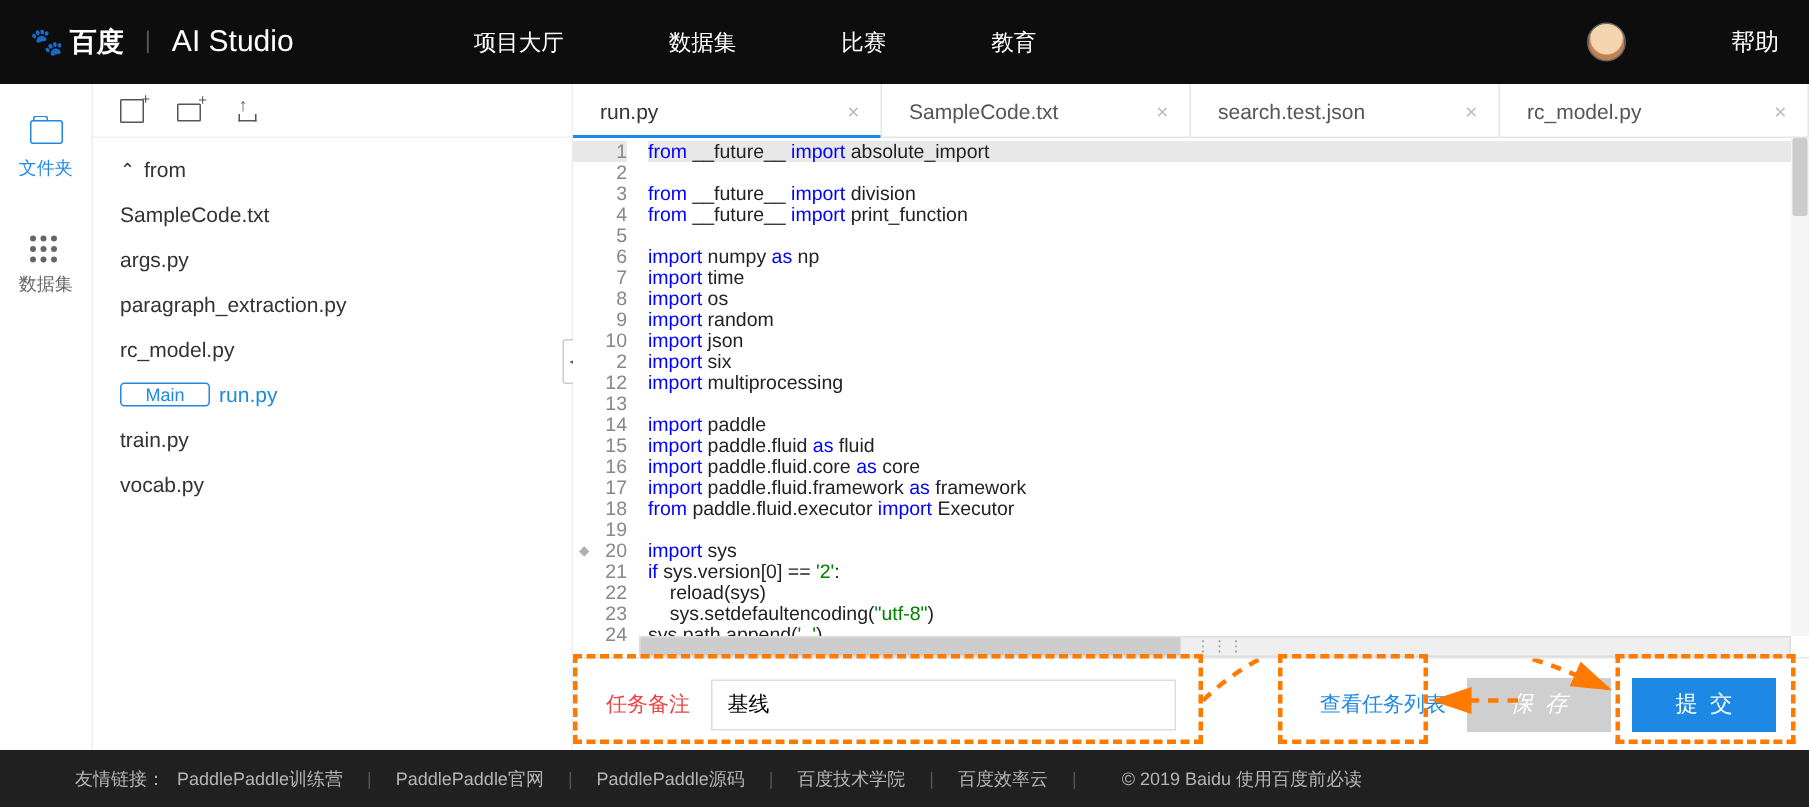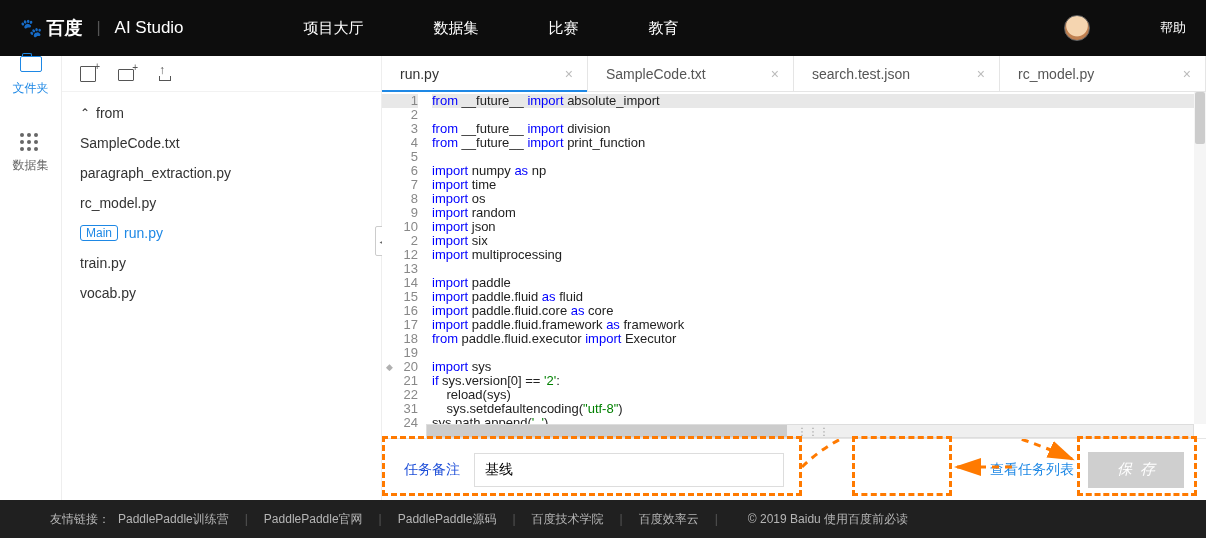--- a/index.html
+++ b/index.html
@@ -4,32 +4,32 @@
 <style>
 * { margin:0; padding:0; box-sizing:border-box; font-family:"Microsoft YaHei","PingFang SC",Arial,sans-serif; }
 body { width:1206px; height:538px; background:#fff; overflow:hidden; position:relative; }
 
 
 .topnav { height:56px; background:#0d0d0d; display:flex; align-items:center; color:#fff; padding:0 20px; }
 .logo-area { display:flex; align-items:center; gap:6px; }
 .baidu-logo { font-size:18px; font-weight:bold; display:flex; align-items:center; gap:4px; }
 .paw { font-size:18px; }
 .logo-sep { color:#555; margin:0 8px; }
-.logo-text { font-size:17px; }
+.logo-text { font-size:20px; }
 .nav-items { display:flex; gap:70px; margin-left:120px; }
 .nav-item { font-size:15px; color:#fff; cursor:pointer; }
 .topnav-right { margin-left:auto; display:flex; align-items:center; gap:70px; }
 .avatar-img { width:26px; height:26px; border-radius:50%; background:radial-gradient(circle at 50% 40%, #f5d5b0 55%, #c08050 60%); border:1px solid #666; cursor:pointer; }
-.help-link { font-size:13px; color:#fff; cursor:pointer; }
+.help-link { font-size:16px; color:#fff; cursor:pointer; }
 
 
 .workspace { position:absolute; top:56px; left:0; right:0; bottom:38px; display:flex; }
 
 
-.vrail { width:62px; background:#fff; border-right:1px solid #eee; display:flex; flex-direction:column; gap:36px; }
+.vrail { width:62px; background:#fff; border-right:1px solid #eee; display:flex; flex-direction:column; padding-top:24px; gap:36px; }
 .rail-item { display:flex; flex-direction:column; align-items:center; gap:6px; cursor:pointer; }
 .rail-icon { width:22px; height:18px; }
 .rail-label { font-size:12px; color:#1e88e5; }
 .rail-label.gray { color:#666; }
 .folder-icon { width:22px; height:16px; border:1.5px solid #1e88e5; border-radius:2px; position:relative; }
 .folder-icon::before { content:""; position:absolute; top:-4px; left:1px; width:8px; height:3px; border:1.5px solid #1e88e5; border-bottom:none; border-radius:2px 2px 0 0; }
 .dataset-icon { display:grid; grid-template-columns:repeat(3,4px); grid-template-rows:repeat(3,4px); gap:3px; }
 .dataset-icon span { width:4px; height:4px; border-radius:50%; background:#666; }
 
 
@@ -40,21 +40,21 @@
 .newfile-icon::after { content:"+"; position:absolute; top:-6px; right:-5px; font-size:10px; color:#555; }
 .newfolder-icon { width:16px; height:12px; border:1.2px solid #555; border-radius:1px; margin-top:2px; }
 .newfolder-icon::after { content:"+"; position:absolute; top:-8px; right:-5px; font-size:10px; color:#555; }
 .upload-icon::before { content:""; position:absolute; left:3px; top:10px; width:10px; height:4px; border:1.2px solid #555; border-top:none; }
 .upload-icon::after { content:"↑"; position:absolute; left:3px; top:-3px; font-size:12px; color:#555; }
 
 .filetree { padding:6px 0 0 14px; font-size:14px; color:#333; overflow:auto; flex:1; }
 .tree-row { height:30px; display:flex; align-items:center; cursor:pointer; padding-left:4px; }
 .tree-child { padding-left:4px; }
 .chev { display:inline-block; width:10px; text-align:center; margin-right:6px; color:#333; font-size:12px; }
-.main-badge { display:inline-block; border:1px solid #1e88e5; color:#1e88e5; font-size:12px; border-radius:3px; padding:0 5px; margin-right:6px; }
+.main-badge { display:inline-block; border:1px solid #1e88e5; color:#1e88e5; font-size:12px; border-radius:3px; padding:0 16px; margin-right:6px; }
 .active-file { color:#1e88e5; }
 
 
 .editor-col { flex:1; display:flex; flex-direction:column; position:relative; }
 .tabs { height:36px; display:flex; border-bottom:1px solid #e5e5e5; }
 .tab { flex:1; display:flex; align-items:center; justify-content:space-between; padding:0 14px 0 18px; font-size:14px; color:#555; border-right:1px solid #e5e5e5; cursor:pointer; position:relative; }
 .tab.active { color:#333; }
 .tab.active::after { content:""; position:absolute; left:0; right:0; bottom:-1px; height:2px; background:#1e88e5; }
 .tab-close { color:#bbb; font-size:14px; cursor:pointer; }
 
@@ -70,21 +70,21 @@
 .str { color:#008000; }
 .fold-handle { position:absolute; left:-7px; top:170px; width:14px; height:30px; background:#fff; border:1px solid #ccc; border-radius:2px; display:flex; align-items:center; justify-content:center; font-size:10px; color:#666; cursor:pointer; }
 .hscroll { position:absolute; left:44px; right:12px; bottom:0; height:14px; background:#efefef; border:1px solid #ddd; }
 .hscroll .thumb { position:absolute; left:0; top:0; bottom:0; width:360px; background:#ccc; }
 .hscroll .dots { position:absolute; left:370px; top:0; font-size:10px; color:#999; letter-spacing:1px; }
 .vscroll { position:absolute; right:0; top:0; bottom:14px; width:12px; background:#f5f5f5; }
 .vscroll .thumb { position:absolute; left:1px; right:1px; top:0; height:52px; background:#ccc; border-radius:2px; }
 
 
 .actionbar { height:62px; border-top:1px solid #e5e5e5; display:flex; align-items:center; padding:0 22px; gap:14px; background:#fff; position:relative; }
-.task-label { font-size:14px; color:#1d4ed8; }
+.task-label { font-size:14px; color:#ef4444; }
 .task-input { width:310px; height:34px; border:1px solid #ddd; padding:0 10px; font-size:14px; }
 .spacer { flex:1; }
 .view-tasks { color:#1e88e5; font-size:14px; cursor:pointer; }
 .btn { width:96px; height:36px; border:none; font-size:15px; letter-spacing:8px; text-indent:8px; cursor:pointer; }
 .btn-save { background:#cfcfcf; color:#fff;font-style:italic; }
 .btn-submit { background:#1e88e5; color:#fff; }
 
 
 .hi-box { position:absolute; border:3px dashed #ff7a00; pointer-events:none; }
 .hi1 { left:0; top:-3px; width:420px; height:60px; }
@@ -155,20 +155,23 @@
       <div class="tbicon newfolder-icon"></div>
       <div class="tbicon upload-icon"></div>
     </div>
     <div class="filetree">
       <div class="tree-row">
           <span class="chev">⌃</span>
           <span>from</span>
         </div>
       <div class="tree-row tree-child">
           <span>SampleCode.txt</span>
+        </div>
+      <div class="tree-row tree-child">
+          <span>args.py</span>
         </div>
       <div class="tree-row tree-child">
           <span>paragraph_extraction.py</span>
         </div>
       <div class="tree-row tree-child">
           <span>rc_model.py</span>
         </div>
       <div class="tree-row tree-child">
           <span class="main-badge">Main</span>
           <span class="active-file">run.py</span>
@@ -219,21 +222,21 @@
           <div class="">13</div>
           <div class="">14</div>
           <div class="">15</div>
           <div class="">16</div>
           <div class="">17</div>
           <div class="">18</div>
           <div class="">19</div>
           <div class="break">20</div>
           <div class="">21</div>
           <div class="">22</div>
-          <div class="">31</div>
+          <div class="">23</div>
           <div class="">24</div>
         </div>
       <pre class="code" id="code"><span class="hl-line"><span class="kw-blue">from</span> __future__ <span class="kw-blue">import</span> absolute_import</span>
 <span><span class="kw-blue">from</span> __future__ <span class="kw-blue">import</span> division</span>
 <span><span class="kw-blue">from</span> __future__ <span class="kw-blue">import</span> print_function</span>
 <span></span>
 <span><span class="kw-blue">import</span> numpy <span class="kw-blue">as</span> np</span>
 <span><span class="kw-blue">import</span> time</span>
 <span><span class="kw-blue">import</span> os</span>
 <span><span class="kw-blue">import</span> random</span>
@@ -262,20 +265,21 @@
           <div class="thumb"></div>
         </div>
     </div>
 
     <div class="actionbar">
       <span class="task-label">任务备注</span>
       <input class="task-input" value="基线" style="">
       <div class="spacer"></div>
       <span class="view-tasks">查看任务列表</span>
       <button class="btn btn-save">保存</button>
+      <button class="btn btn-submit">提交</button>
 
       <div class="hi-box hi1"></div>
       <div class="hi-box hi2"></div>
       <div class="hi-box hi3"></div>
       <svg class="arrows">
         <defs>
             <marker id="ah" markerWidth="10" markerHeight="10" refX="8" refY="3" orient="auto">
               <path d="M0,0 L0,6 L9,3 z" fill="#ff7a00"></path>
             </marker>
           </defs>

